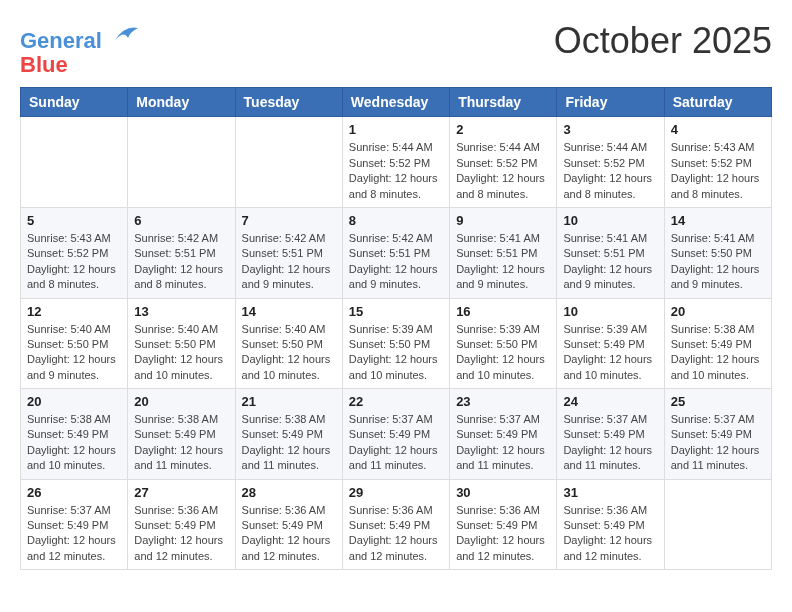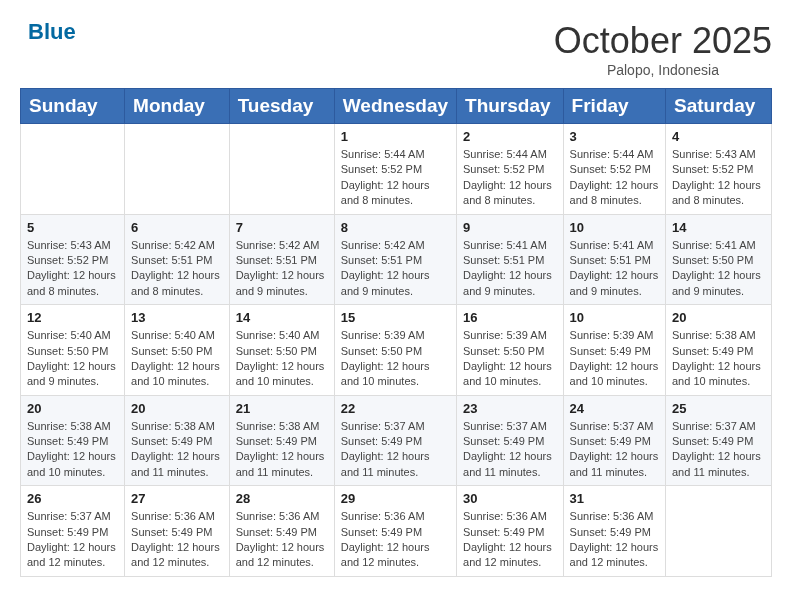--- a/index.html
+++ b/index.html
@@ -49,21 +49,21 @@
     .calendar {
       width: 100%;
       border-collapse: collapse;
       border: 1px solid #ccc;
     }
     .calendar th {
       background: #3a6fb5;
       color: #fff;
       text-align: left;
       padding: 6px 8px;
-      font-size: 19px;
+      font-size: 14px;
       border: 1px solid #2d5a9e;
     }
     .calendar td {
       vertical-align: top;
       padding: 5px 6px;
       border: 1px solid #ddd;
       width: calc(100% / 7);
       min-height: 80px;
       font-size: 11px;
       color: #333;
@@ -87,27 +87,32 @@
       background: #f9f9f9;
     }
   </style>
 </head>
 <body>
 
 <div class="header">
   <div class="logo">
     <div>
       <div class="logo-text">
-        <span style="color:#0369a1;margin-left:8px;">Blue</span>
+        <span>General</span>
+        <svg class="logo-icon" viewBox="0 0 30 28">
+          <path d="M5 20 Q15 5 28 8 Q20 12 18 18 Q14 10 5 20Z" fill="#4a90d9"></path>
+        </svg>
+      </div>
+      <div class="logo-text">
+        <span style="color:#ef4444;">Blue</span>
       </div>
     </div>
   </div>
   <div class="title-block">
     <div class="month-title">October 2025</div>
-    <div class="subtitle">Palopo, Indonesia</div>
   </div>
 </div>
 
 <table class="calendar">
   <thead>
     <tr>
     <th>Sunday</th>
         <th>Monday</th>
         <th>Tuesday</th>
         <th>Wednesday</th>

